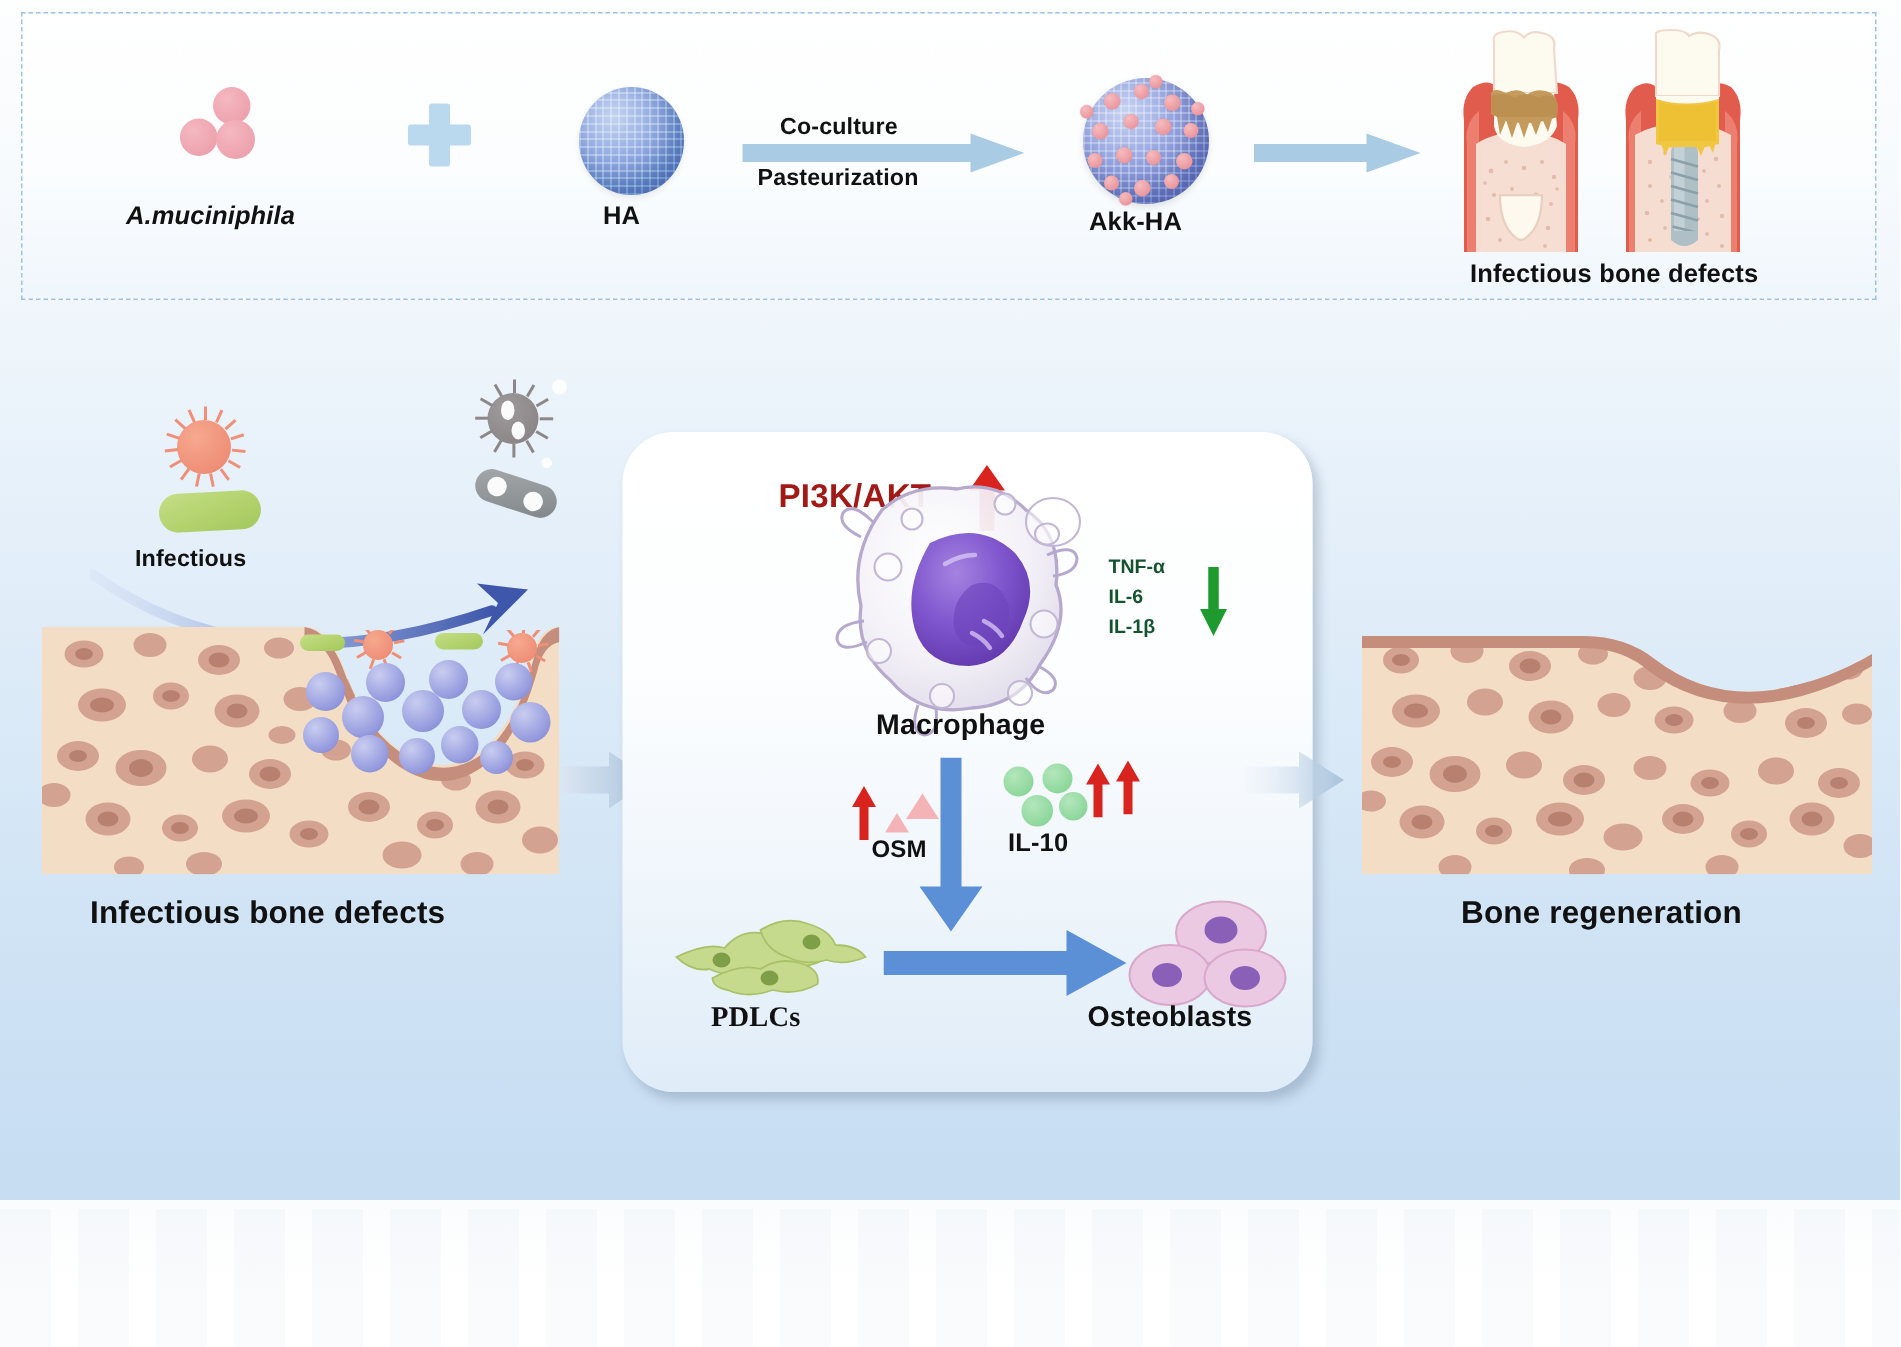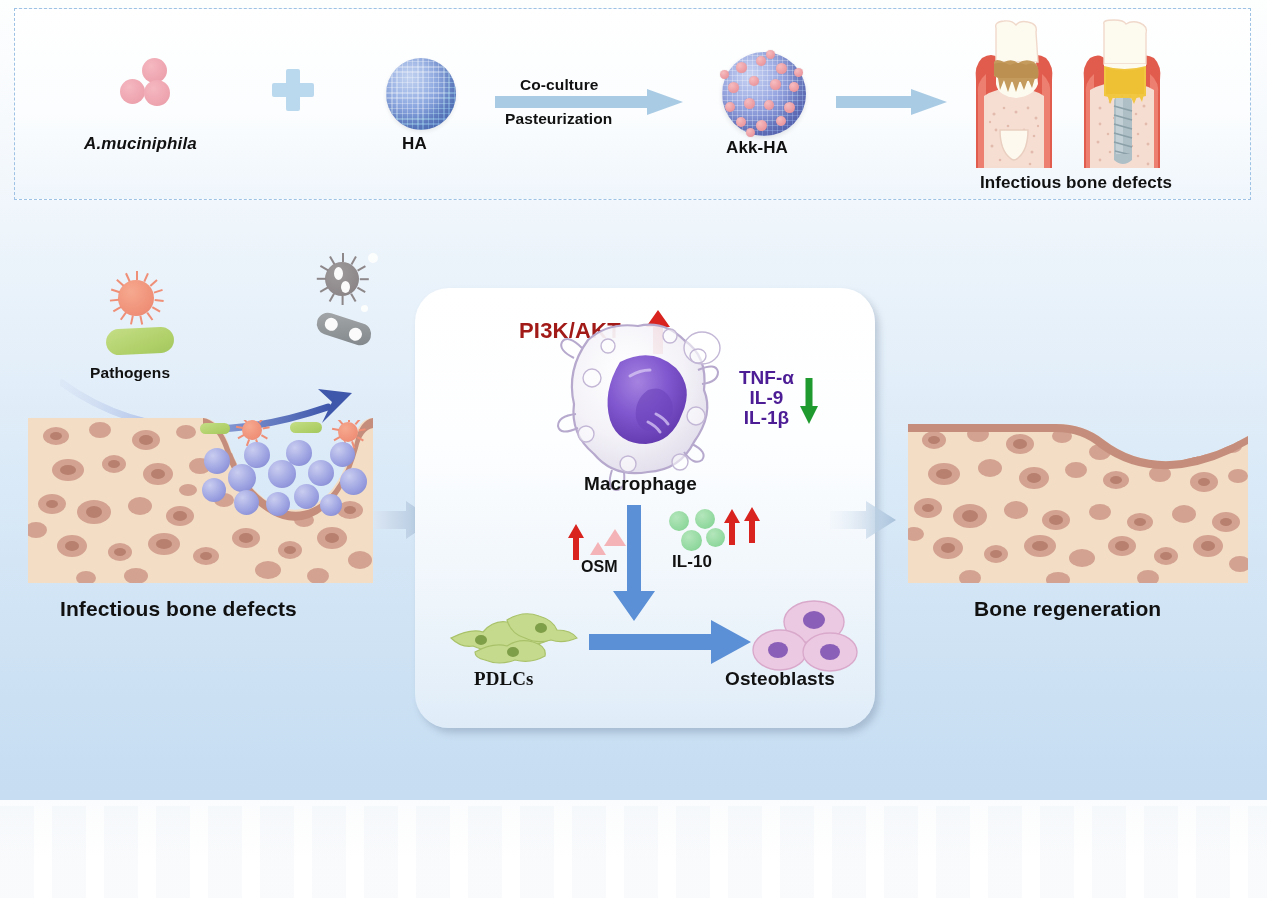--- a/index.html
+++ b/index.html
@@ -194,22 +194,22 @@
 
   
   .macrophage { position: absolute; left: 552px; top: 318px; width: 180px; height: 175px; }
   .pi3k-text {
     position: absolute; left: 519px; top: 318px;
     color: #a11a17; font-size: 22px; font-weight: bold; letter-spacing: .2px;
   }
   .red-arrow-up { position: absolute; }
   .cyto-text {
     position: absolute; left: 739px; top: 368px;
-    font-size: 19px; font-weight: bold; color: #4c1d95; line-height: 20px;
-    text-align: center;
+    font-size: 13px; font-weight: bold; color: #14532d; line-height: 20px;
+    text-align: left;
   }
   .green-arrow-down { position: absolute; left: 800px; top: 378px; }
   #macrophage-label { left: 584px; top: 473px; font-size: 19px; text-align: right; }
 
   
   .tri {
     position: absolute; width: 0; height: 0;
     border-left: 11px solid transparent; border-right: 11px solid transparent;
     border-bottom: 17px solid #f4b4b7;
   }
@@ -387,21 +387,21 @@
       <i style="transform:rotate(192deg) translateY(-27px)"></i>
         <i style="transform:rotate(216deg) translateY(-27px)"></i>
       <i style="transform:rotate(240deg) translateY(-27px)"></i>
         <i style="transform:rotate(264deg) translateY(-27px)"></i>
       <i style="transform:rotate(288deg) translateY(-27px)"></i>
         <i style="transform:rotate(312deg) translateY(-27px)"></i>
       <i style="transform:rotate(336deg) translateY(-27px)"></i>
     </span>
   </div>
   <div class="rod" style="left:106px;top:328px;width:68px;height:26px;transform:rotate(-3deg);"></div>
-  <div class="lbl" id="pathogens-label">Pathogens</div>
+  <div class="lbl" id="pathogens-label">Infectious</div>
 
   <div class="grey-virus" style="left:325px;top:262px;width:34px;height:34px;">
     <span class="spikes">
       <i style="transform:rotate(0deg) translateY(-26px)"></i>
         <i style="transform:rotate(30deg) translateY(-26px)"></i>
       <i style="transform:rotate(60deg) translateY(-26px)"></i>
         <i style="transform:rotate(90deg) translateY(-26px)"></i>
       <i style="transform:rotate(120deg) translateY(-26px)"></i>
         <i style="transform:rotate(150deg) translateY(-26px)"></i>
       <i style="transform:rotate(180deg) translateY(-26px)"></i>
@@ -597,21 +597,21 @@
     <g stroke="#d9c9f5" stroke-width="3" stroke-linecap="round" opacity=".75" fill="none">
       <path d="M104 96 Q112 100 116 106"></path>
       <path d="M96 104 Q104 108 108 114"></path>
       <path d="M78 58 Q88 52 98 52"></path>
     </g>
   </svg>
   <div class="lbl" id="macrophage-label">Macrophage</div>
 
   <div class="cyto-text">
     <div>TNF-α</div>
-    <div>IL-9</div>
+    <div>IL-6</div>
     <div>IL-1β</div>
   </div>
   <svg class="green-arrow-down" width="18" height="46" viewBox="0 0 18 46">
     <path d="M9 46 L18 28 L12.5 28 L12.5 0 L5.5 0 L5.5 28 L0 28 Z" fill="#1f9a2e"></path>
   </svg>
 
   <svg style="position:absolute;left:568px;top:524px;width:16px;height:36px;" viewBox="0 0 16 36">
     <path d="M8 0 L16 14 L11 14 L11 36 L5 36 L5 14 L0 14 Z" fill="#d8231f"></path>
   </svg>
   <span class="tri" style="left:604px;top:529px;"></span>

